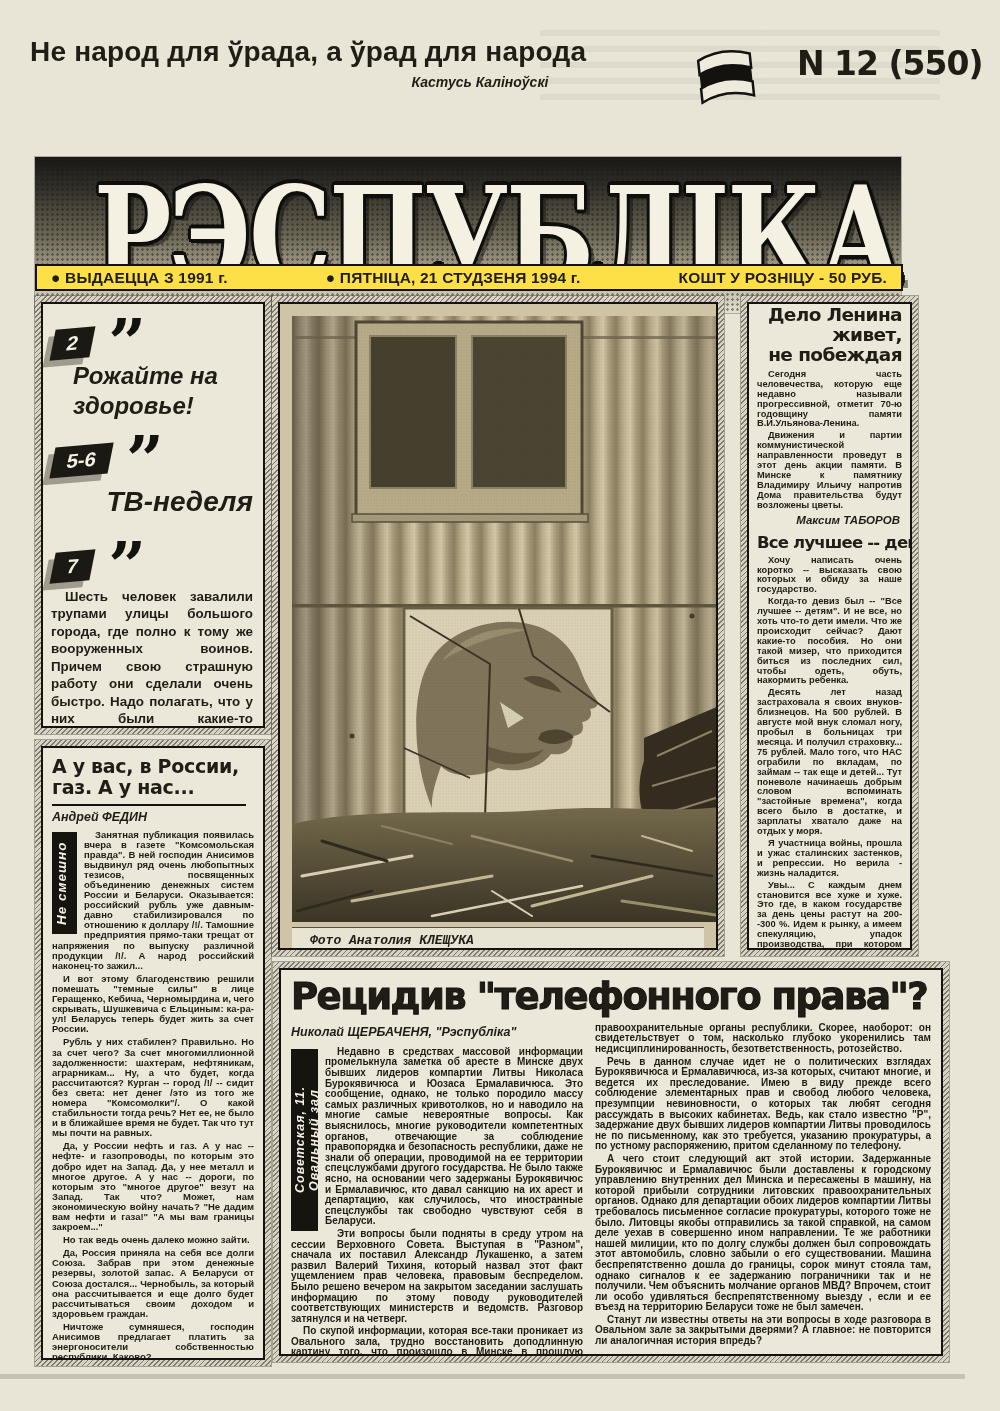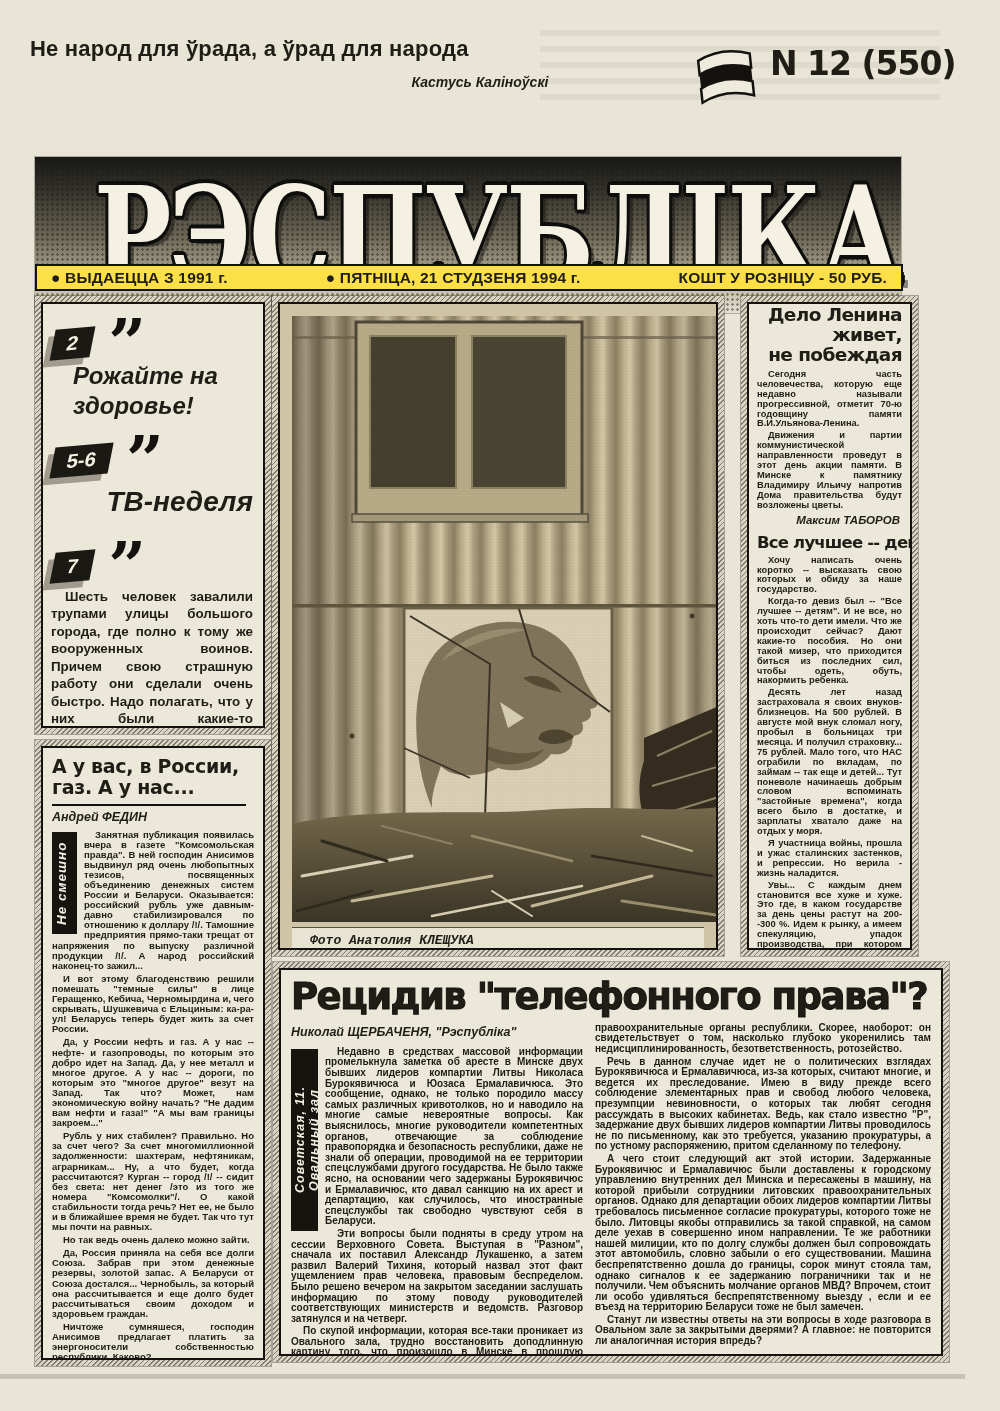--- a/index.html
+++ b/index.html
@@ -5,23 +5,23 @@
   html,body{margin:0;padding:0;}
   body{
     width:1000px;height:1411px;position:relative;
     background:#e9e5d6;
     font-family:"Liberation Sans",sans-serif;
     color:#1f1d16;
     overflow:hidden;
   }
   .abs{position:absolute;}
   
-  .motto{left:30px;top:36px;font-size:22px;font-weight:700;letter-spacing:.2px;}
+  .motto{left:30px;top:36px;font-size:28px;font-weight:700;letter-spacing:.2px;}
   .motto-author{left:330px;top:74px;width:300px;text-align:center;font-size:14px;font-weight:700;font-style:italic;}
-  .issue-no{left:770px;top:44px;font-size:33px;font-weight:700;letter-spacing:-1px;font-family:"DejaVu Sans",sans-serif;}
+  .issue-no{left:797px;top:44px;font-size:33px;font-weight:700;letter-spacing:-1px;font-family:"DejaVu Sans",sans-serif;}
   .flag{left:692px;top:44px;width:70px;height:66px;}
   .showthrough{left:540px;top:30px;width:400px;height:70px;opacity:.08;
     background:repeating-linear-gradient(0deg,#555 0 6px,transparent 6px 16px);}
   
   .masthead{
     left:35px;top:119px;width:866px;height:156px;
     background:
       radial-gradient(circle, rgba(25,25,20,.45) 1px, transparent 1.5px),
       linear-gradient(180deg,#171715 0%,#35332c 22%,#6e6857 52%,#b7b09c 78%,#e4e0d1 100%);
     background-size:5px 5px,100% 100%;
@@ -169,22 +169,22 @@
 
 <div class="abs shaded leftart-box">
   <div class="inner leftart-inner">
     <div class="art-title">А у вас, в России, газ. А у нас...</div>
     <div class="title-rule"></div>
     <div class="byline">Андрей ФЕДИН</div>
     <div class="bodytext">
       <div class="vtag nesmeshno">Не смешно</div>
       <p>Занятная публикация появилась вчера в газете "Комсомольская правда". В ней господин Анисимов выдвинул ряд очень любопытных тезисов, посвященных объединению денежных систем России и Беларуси. Оказывается: российский рубль уже давным-давно стабилизировался по отношению к доллару /!/. Тамошние предприятия прямо-таки трещат от напряжения по выпуску различной продукции /!/. А народ российский наконец-то зажил...</p>
       <p>И вот этому благоденствию решили помешать "темные силы" в лице Геращенко, Кебича, Черномырдина и, чего скрывать, Шушкевича с Ельциным: ка-ра-ул! Беларусь теперь будет жить за счет России.</p>
+      <p>Рубль у них стабилен? Правильно. Но за счет чего? За счет многомиллионной задолженности: шахтерам, нефтяникам, аграрникам... Ну, а что будет, когда рассчитаются? Курган -- город /!/ -- сидит без света: нет денег /это из того же номера "Комсомолки"/. О какой стабильности тогда речь? Нет ее, не было и в ближайшее время не будет. Так что тут мы почти на равных.</p>
       <p>Да, у России нефть и газ. А у нас -- нефте- и газопроводы, по которым это добро идет на Запад. Да, у нее металл и многое другое. А у нас -- дороги, по которым это "многое другое" везут на Запад. Так что? Может, нам экономическую войну начать? "Не дадим вам нефти и газа!" "А мы вам границы закроем..."</p>
-      <p>Рубль у них стабилен? Правильно. Но за счет чего? За счет многомиллионной задолженности: шахтерам, нефтяникам, аграрникам... Ну, а что будет, когда рассчитаются? Курган -- город /!/ -- сидит без света: нет денег /это из того же номера "Комсомолки"/. О какой стабильности тогда речь? Нет ее, не было и в ближайшее время не будет. Так что тут мы почти на равных.</p>
       <p>Но так ведь очень далеко можно зайти.</p>
       <p>Да, Россия приняла на себя все долги Союза. Забрав при этом денежные резервы, золотой запас. А Беларуси от Союза достался... Чернобыль, за который она рассчитывается и еще долго будет рассчитываться своим доходом и здоровьем граждан.</p>
       <p>Ничтоже сумняшеся, господин Анисимов предлагает платить за энергоносители собственностью республики. Каково?..</p>
 
     </div>
   </div>
 </div>
 
 <div class="abs shaded photo-box">
   <div class="inner photo-inner">

